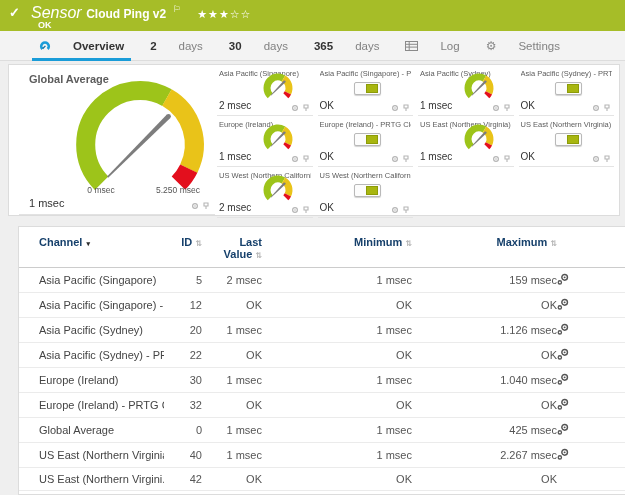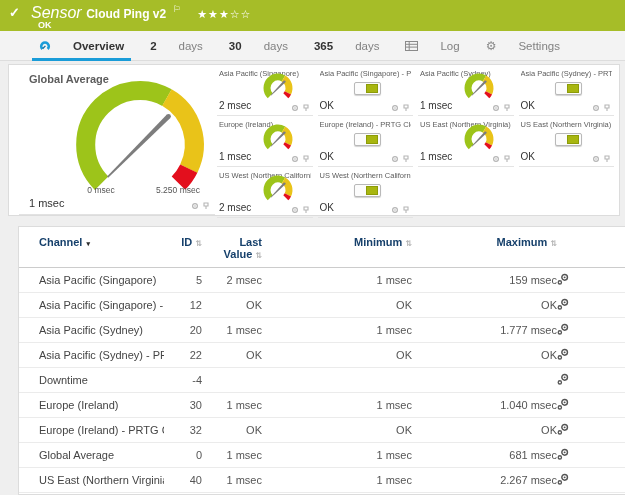--- a/index.html
+++ b/index.html
@@ -417,21 +417,21 @@
           <circle cx="2.6" cy="8.6" r="1.5" fill="none" stroke="#555" stroke-width="1.2"></circle>
         </svg></span>
       </td>
     </tr>
 
     <tr>
       <td class="col-channel">Asia Pacific (Sydney)</td>
       <td class="col-id">20</td>
       <td class="col-last">1 msec</td>
       <td class="col-min">1 msec</td>
-      <td class="col-max">1.777 msec</td>
+      <td class="col-max">1.126 msec</td>
       <td class="col-gear"><span class="row-gear">
         <svg width="12" height="12" viewBox="0 0 11 11">
           <circle cx="7" cy="4" r="2.6" fill="none" stroke="#555" stroke-width="1.3"></circle>
           <circle cx="7" cy="4" r="0.9" fill="#555"></circle>
           <circle cx="2.6" cy="8.6" r="1.5" fill="none" stroke="#555" stroke-width="1.2"></circle>
         </svg></span>
       </td>
     </tr>
 
     <tr>
@@ -442,34 +442,20 @@
       <td class="col-max">OK</td>
       <td class="col-gear"><span class="row-gear">
         <svg width="12" height="12" viewBox="0 0 11 11">
           <circle cx="7" cy="4" r="2.6" fill="none" stroke="#555" stroke-width="1.3"></circle>
           <circle cx="7" cy="4" r="0.9" fill="#555"></circle>
           <circle cx="2.6" cy="8.6" r="1.5" fill="none" stroke="#555" stroke-width="1.2"></circle>
         </svg></span>
       </td>
     </tr>
 
-    <tr>
-      <td class="col-channel">Downtime</td>
-      <td class="col-id">-4</td>
-      <td class="col-last"></td>
-      <td class="col-min"></td>
-      <td class="col-max"></td>
-      <td class="col-gear"><span class="row-gear">
-        <svg width="12" height="12" viewBox="0 0 11 11">
-          <circle cx="7" cy="4" r="2.6" fill="none" stroke="#555" stroke-width="1.3"></circle>
-          <circle cx="7" cy="4" r="0.9" fill="#555"></circle>
-          <circle cx="2.6" cy="8.6" r="1.5" fill="none" stroke="#555" stroke-width="1.2"></circle>
-        </svg></span>
-      </td>
-    </tr>
 
     <tr>
       <td class="col-channel">Europe (Ireland)</td>
       <td class="col-id">30</td>
       <td class="col-last">1 msec</td>
       <td class="col-min">1 msec</td>
       <td class="col-max">1.040 msec</td>
       <td class="col-gear"><span class="row-gear">
         <svg width="12" height="12" viewBox="0 0 11 11">
           <circle cx="7" cy="4" r="2.6" fill="none" stroke="#555" stroke-width="1.3"></circle>
@@ -492,21 +478,21 @@
           <circle cx="2.6" cy="8.6" r="1.5" fill="none" stroke="#555" stroke-width="1.2"></circle>
         </svg></span>
       </td>
     </tr>
 
     <tr>
       <td class="col-channel">Global Average</td>
       <td class="col-id">0</td>
       <td class="col-last">1 msec</td>
       <td class="col-min">1 msec</td>
-      <td class="col-max">681 msec</td>
+      <td class="col-max">425 msec</td>
       <td class="col-gear"><span class="row-gear">
         <svg width="12" height="12" viewBox="0 0 11 11">
           <circle cx="7" cy="4" r="2.6" fill="none" stroke="#555" stroke-width="1.3"></circle>
           <circle cx="7" cy="4" r="0.9" fill="#555"></circle>
           <circle cx="2.6" cy="8.6" r="1.5" fill="none" stroke="#555" stroke-width="1.2"></circle>
         </svg></span>
       </td>
     </tr>
 
     <tr>

